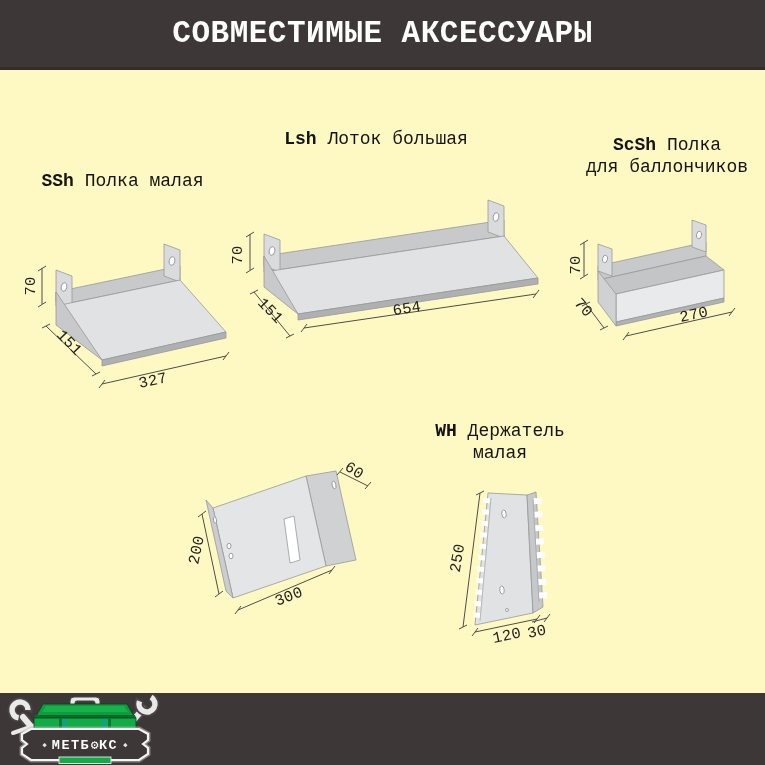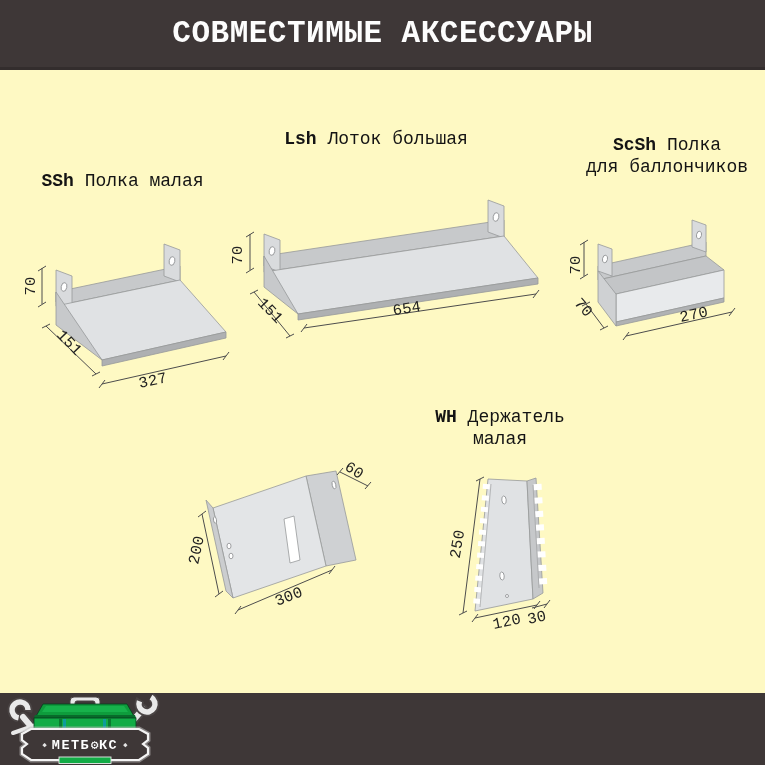--- a/index.html
+++ b/index.html
@@ -152,21 +152,21 @@
         <line class="dimline" x1="50" y1="162" x2="144" y2="122"></line>
         <line class="tick" x1="47" y1="166" x2="53" y2="158"></line>
           <line class="tick" x1="141" y1="126" x2="147" y2="118"></line>
       </g>
     </svg>
     <span class="dim" style="left:149px;top:62px;transform:rotate(33deg);">60</span>
     <span class="dim" style="left:-8px;top:141px;transform:rotate(-78deg);">200</span>
     <span class="dim" style="left:84px;top:188px;transform:rotate(-22deg);">300</span>
   </div>
 
-  <div class="product" style="left:420px;top:406px;width:160px;height:245px;">
+  <div class="product" style="left:420px;top:420px;width:160px;height:245px;">
     <div class="plabel">
       <div><b>WH</b>
       <span class="rest">Держатель</span></div>
       <div class="rest">малая</div>
     </div>
     <svg class="drawing" style="top:52px;" width="160" height="192" viewBox="0 0 160 192">
       <path class="part" d="M68,21 L107,23 L113,141 L55,153 Z" fill="#e0e2e4"></path>
       <path class="part" d="M107,23 L116,20 L123,135 L113,141 Z" fill="#c6c8ca"></path>
       <line x1="66.5" y1="26" x2="56.5" y2="148" stroke="#ffffff" stroke-width="7" stroke-dasharray="5 6.5"></line>
       <line x1="71" y1="26" x2="60" y2="149" stroke="#a0a2a4" stroke-width=".7"></line>

